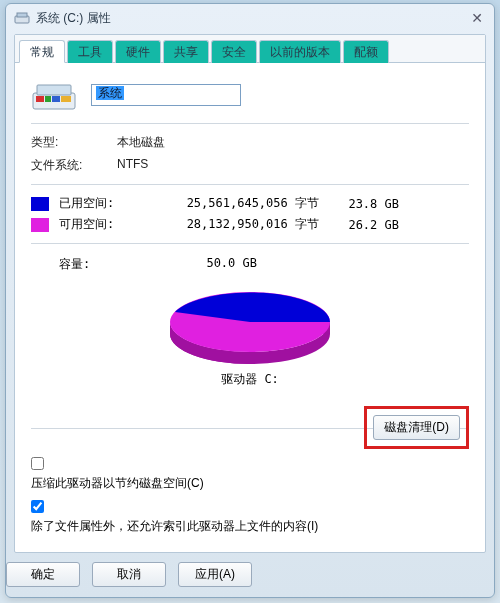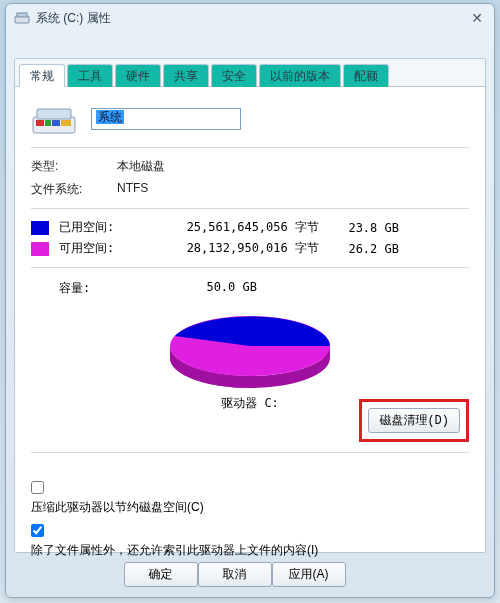--- a/index.html
+++ b/index.html
@@ -28,21 +28,20 @@
   color: #2a3a4a;
   font-size: 12px;
 }
 .titlebar .icon-slot { width:16px; height:16px; margin-right:6px; display:flex; align-items:center; justify-content:center; }
 .close-btn { margin-left:auto; width:18px; height:18px; display:flex; align-items:center; justify-content:center; color:#556; cursor:default; font-size:14px;}
 .client {
   position:absolute; left:8px; top:30px; right:8px; bottom:44px;
   background:#fff;
   border:1px solid #b6c8d8;
   border-radius:2px;
-  margin-top:24px;
 }
 .tabstrip {
   display:flex;
   height:28px;
   border-bottom:1px solid #b6c8d8;
   padding-left:4px;
   padding-top:4px;
   background:#f4f7fa;
 }
 .tab {
@@ -85,38 +84,38 @@
 .trow .bytes { width:170px; text-align:right; }
 .trow .gb { width:80px; text-align:right; }
 .caprow { display:flex; margin:12px 0 4px; font-family: SimSun, monospace;}
 .caprow .lbl { width:118px; margin-left:0; }
 .caprow .bytes { width:170px; text-align:right; }
 .caprow .gb { width:80px; text-align:right; }
 .pie-area { text-align:center; margin-top:6px; position:relative; }
 .pie-area svg { display:block; margin:0 auto; }
 .drive-label { text-align:center; margin-top:6px; font-family: SimSun, monospace;}
 .cleanup-wrap {
-  position:absolute; right:16px; top:312px;
-  border:3px solid #d82020; padding:6px;font-family:Liberation Mono, monospace;
+  position:absolute; right:16px; top:343px;
+  border:3px solid #d82020; padding:6px;
 }
 .btn {
   border:1px solid #9aaabc;
   background:linear-gradient(#fdfdfd,#e6ecf2);
   padding:3px 10px;
   border-radius:3px;
   font-size:12px;
   cursor:default;
   font-family: inherit;
 }
 .checks { margin-top:28px; }
 .chk { display:flex; align-items:flex-start; margin:8px 0; gap:5px; font-size:12px;flex-direction:column; }
 .chk input { width:13px; height:13px; }
 .footer {
   position:absolute; left:0; right:15px; bottom:6px; height:34px;
-  display:flex; justify-content:center; align-items:center; gap:0;
+  display:flex; justify-content:flex-start; align-items:center; gap:12px;
   padding-right:16px;
 }
 .footer .btn { min-width:74px; }
 </style>
 </head>
 <body>
 
 <div class="window">
   <div class="titlebar">
     <span class="icon-slot">

